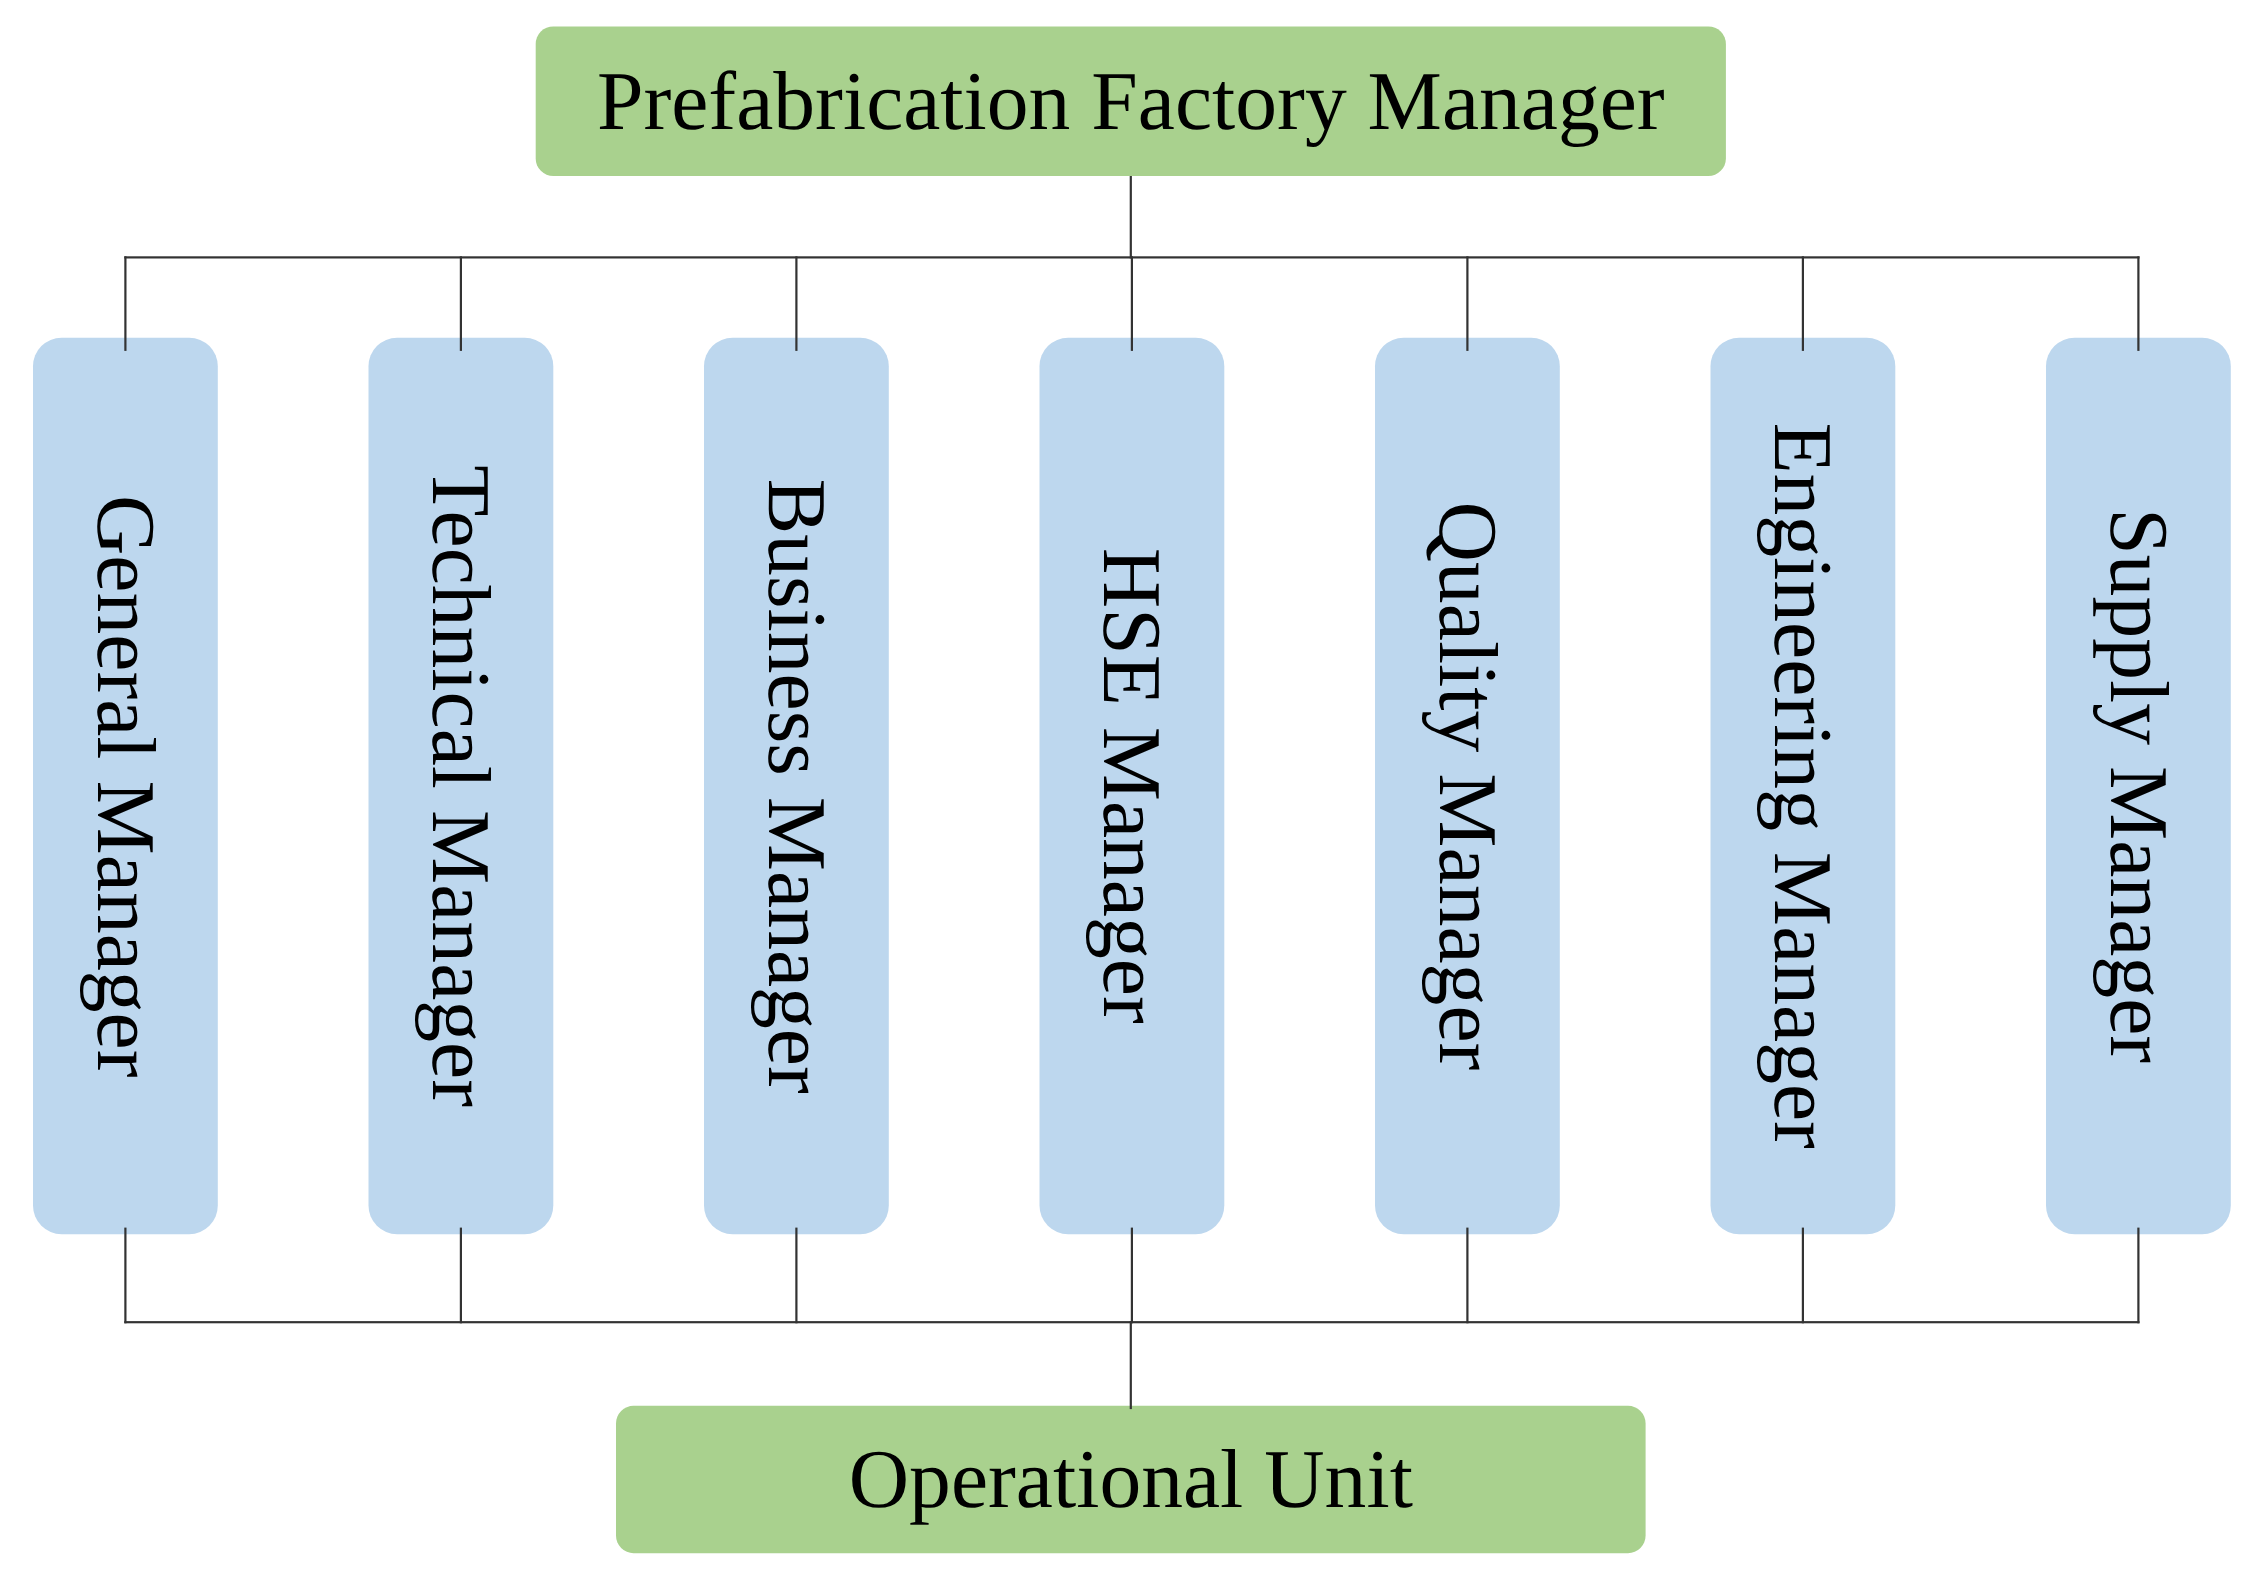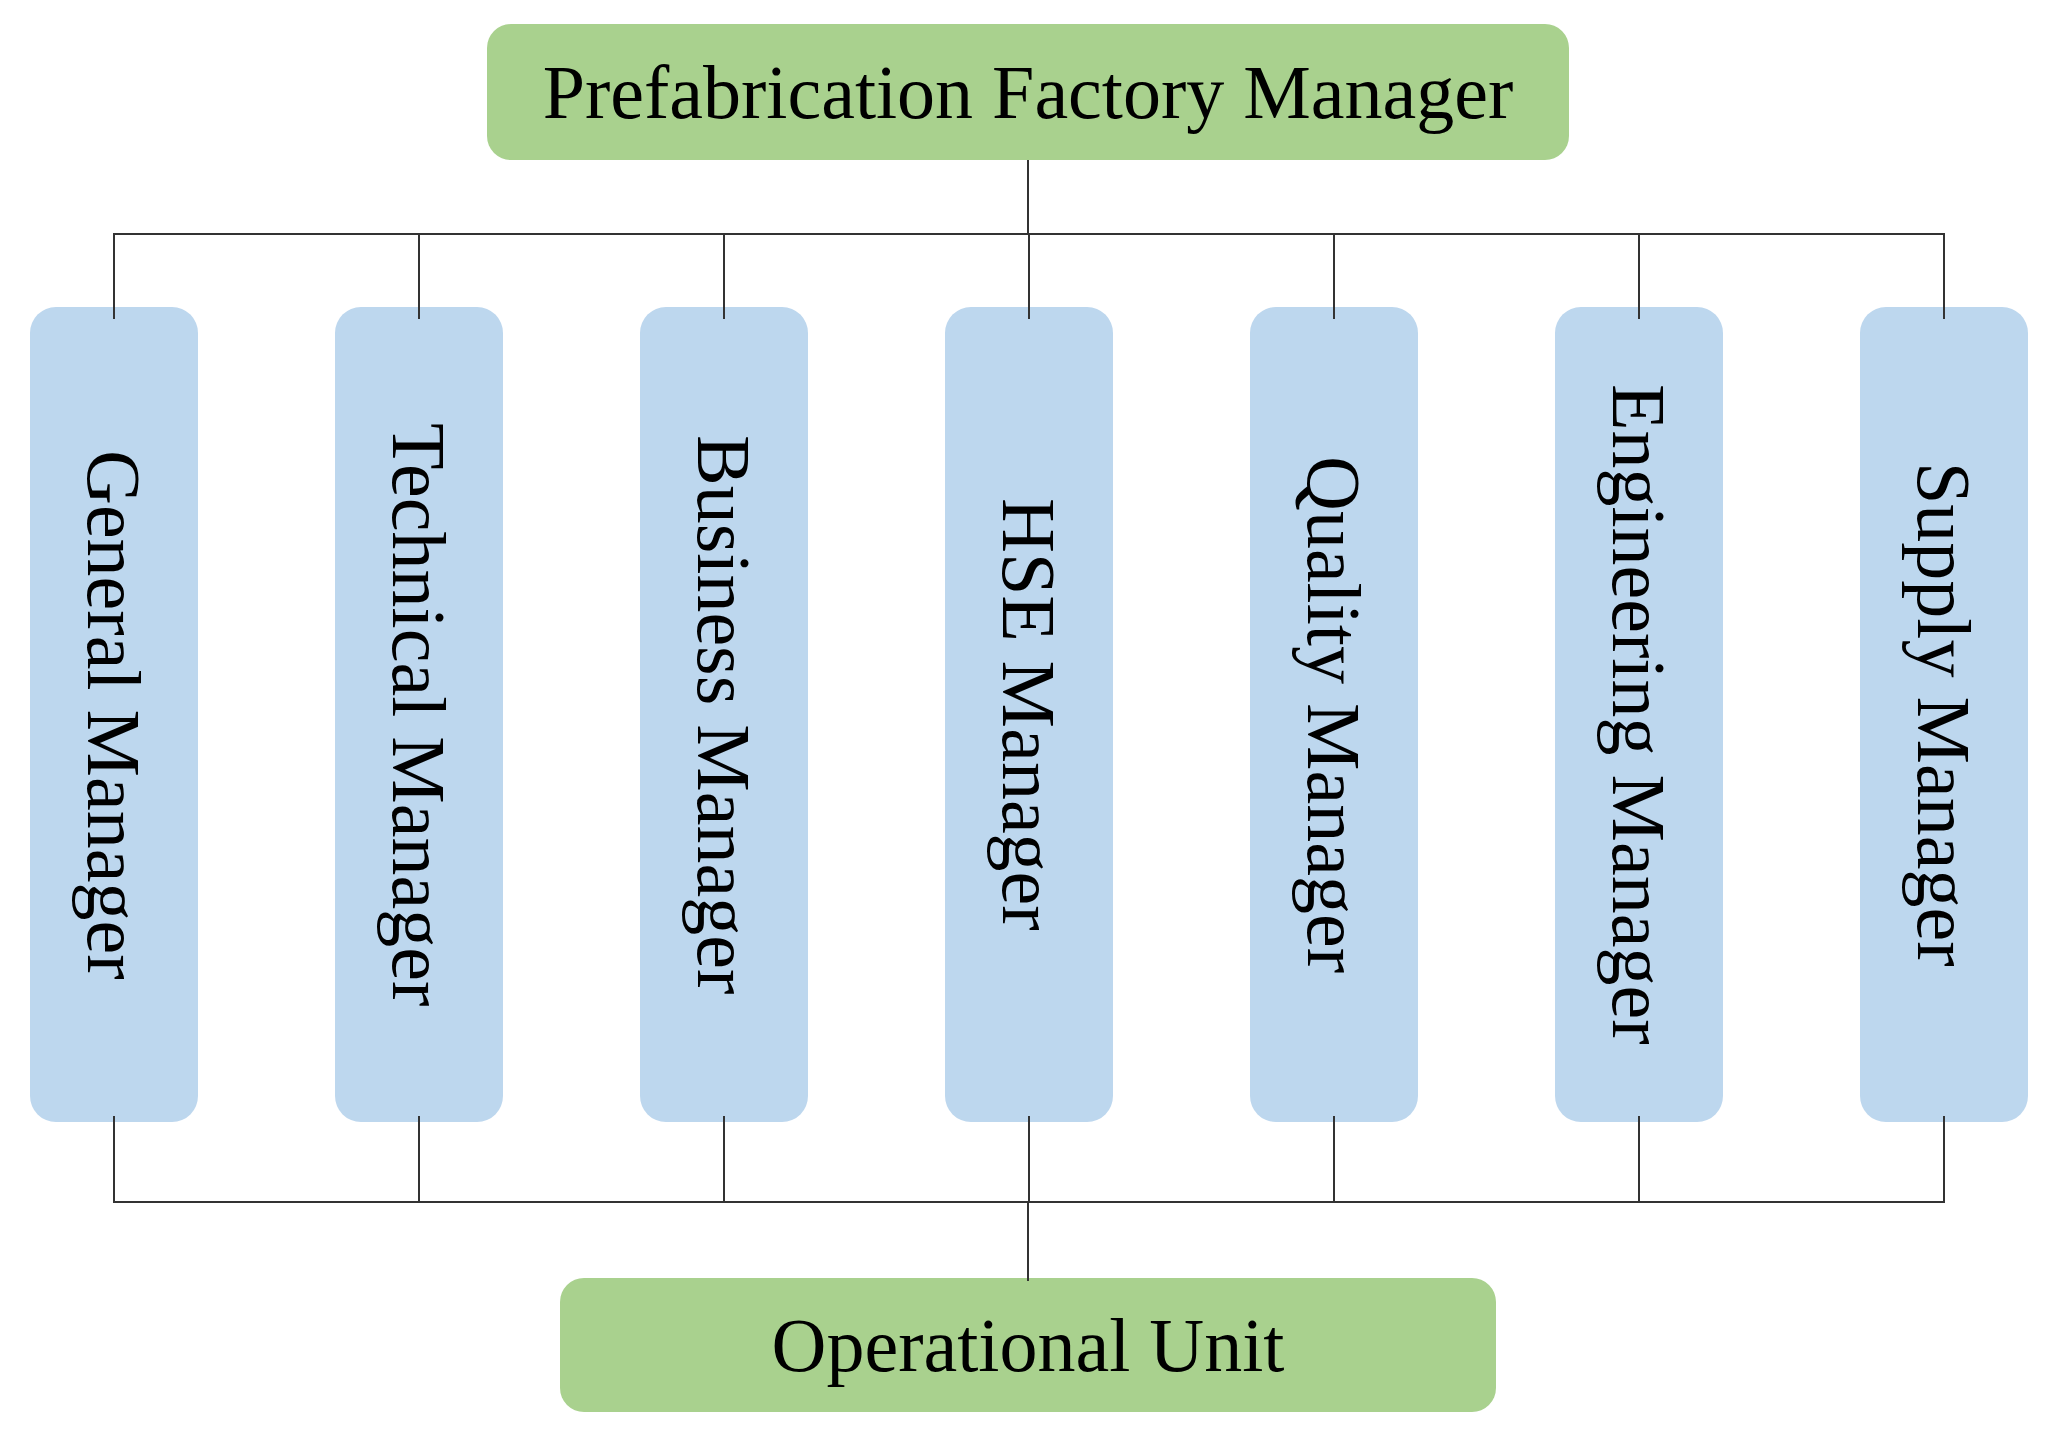--- a/index.html
+++ b/index.html
@@ -29,20 +29,21 @@
     align-items: center;
     justify-content: center;
     color: var(--color-text);
     z-index: 1;
   }
   .node.green {
     background: var(--color-node-green);
     font-size: 76px;
     line-height: 1;
     white-space: nowrap;
+    border-radius: 16px;
   }
 
   .node-root   { left: 487px;  top: 24px;   width: 1082px; height: 136px; }
   .node-unit   { left: 560px;  top: 1278px; width: 936px;  height: 134px; }
 
   .manager {
     top: 307px;
     width: 168px;
     height: 815px;
     border-radius: 26px;

